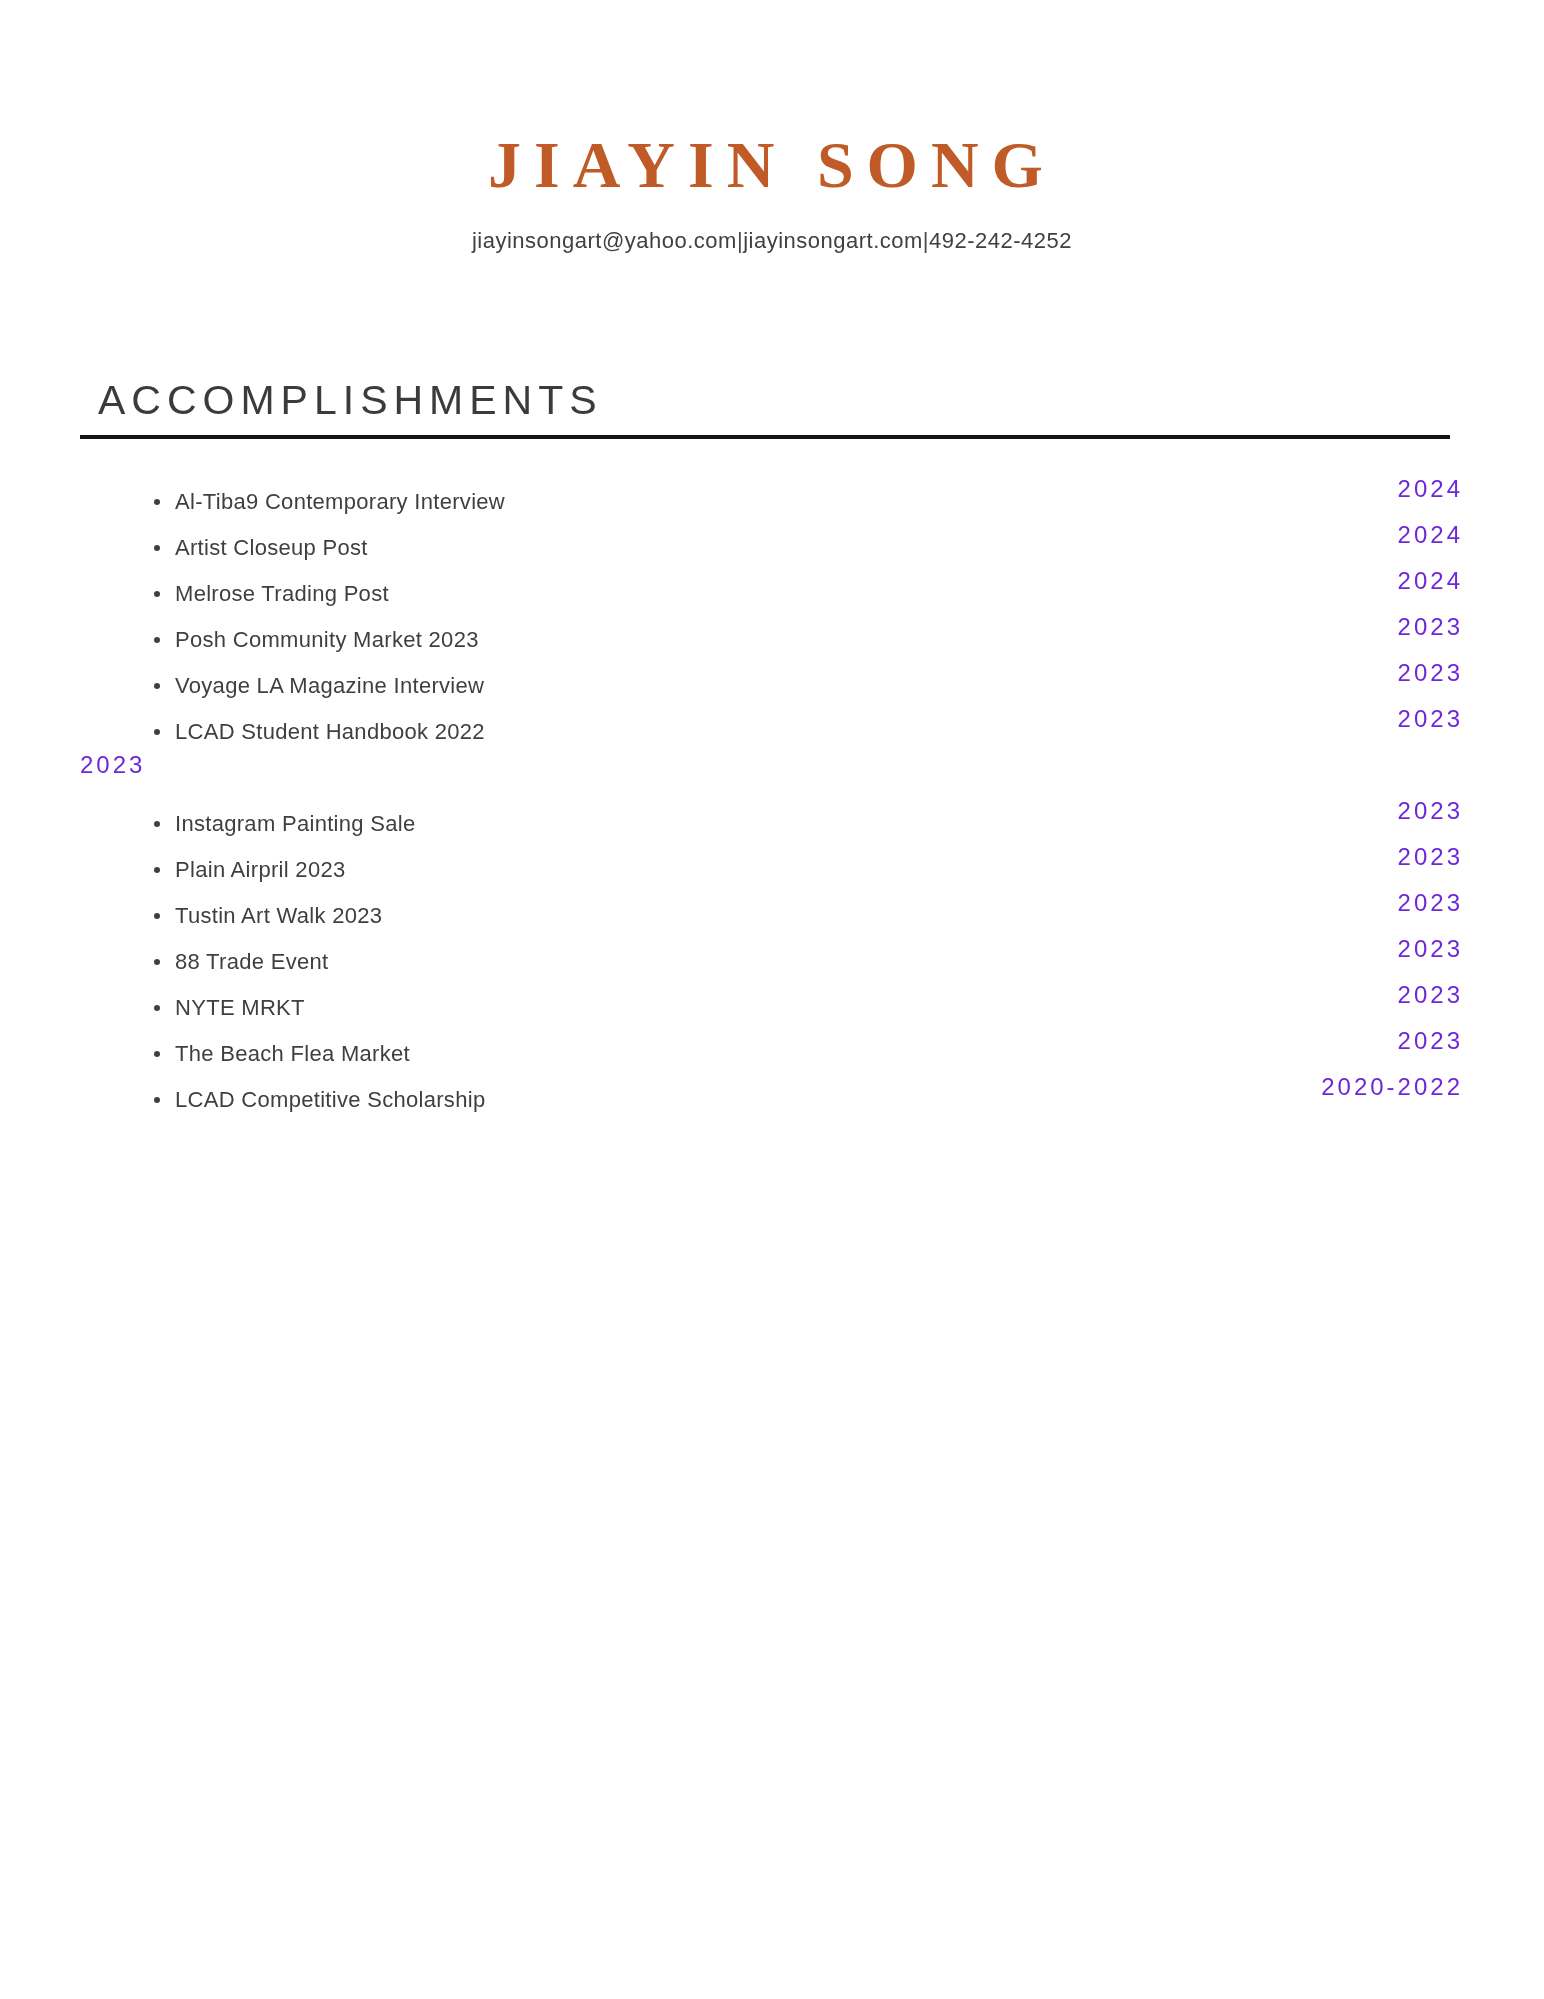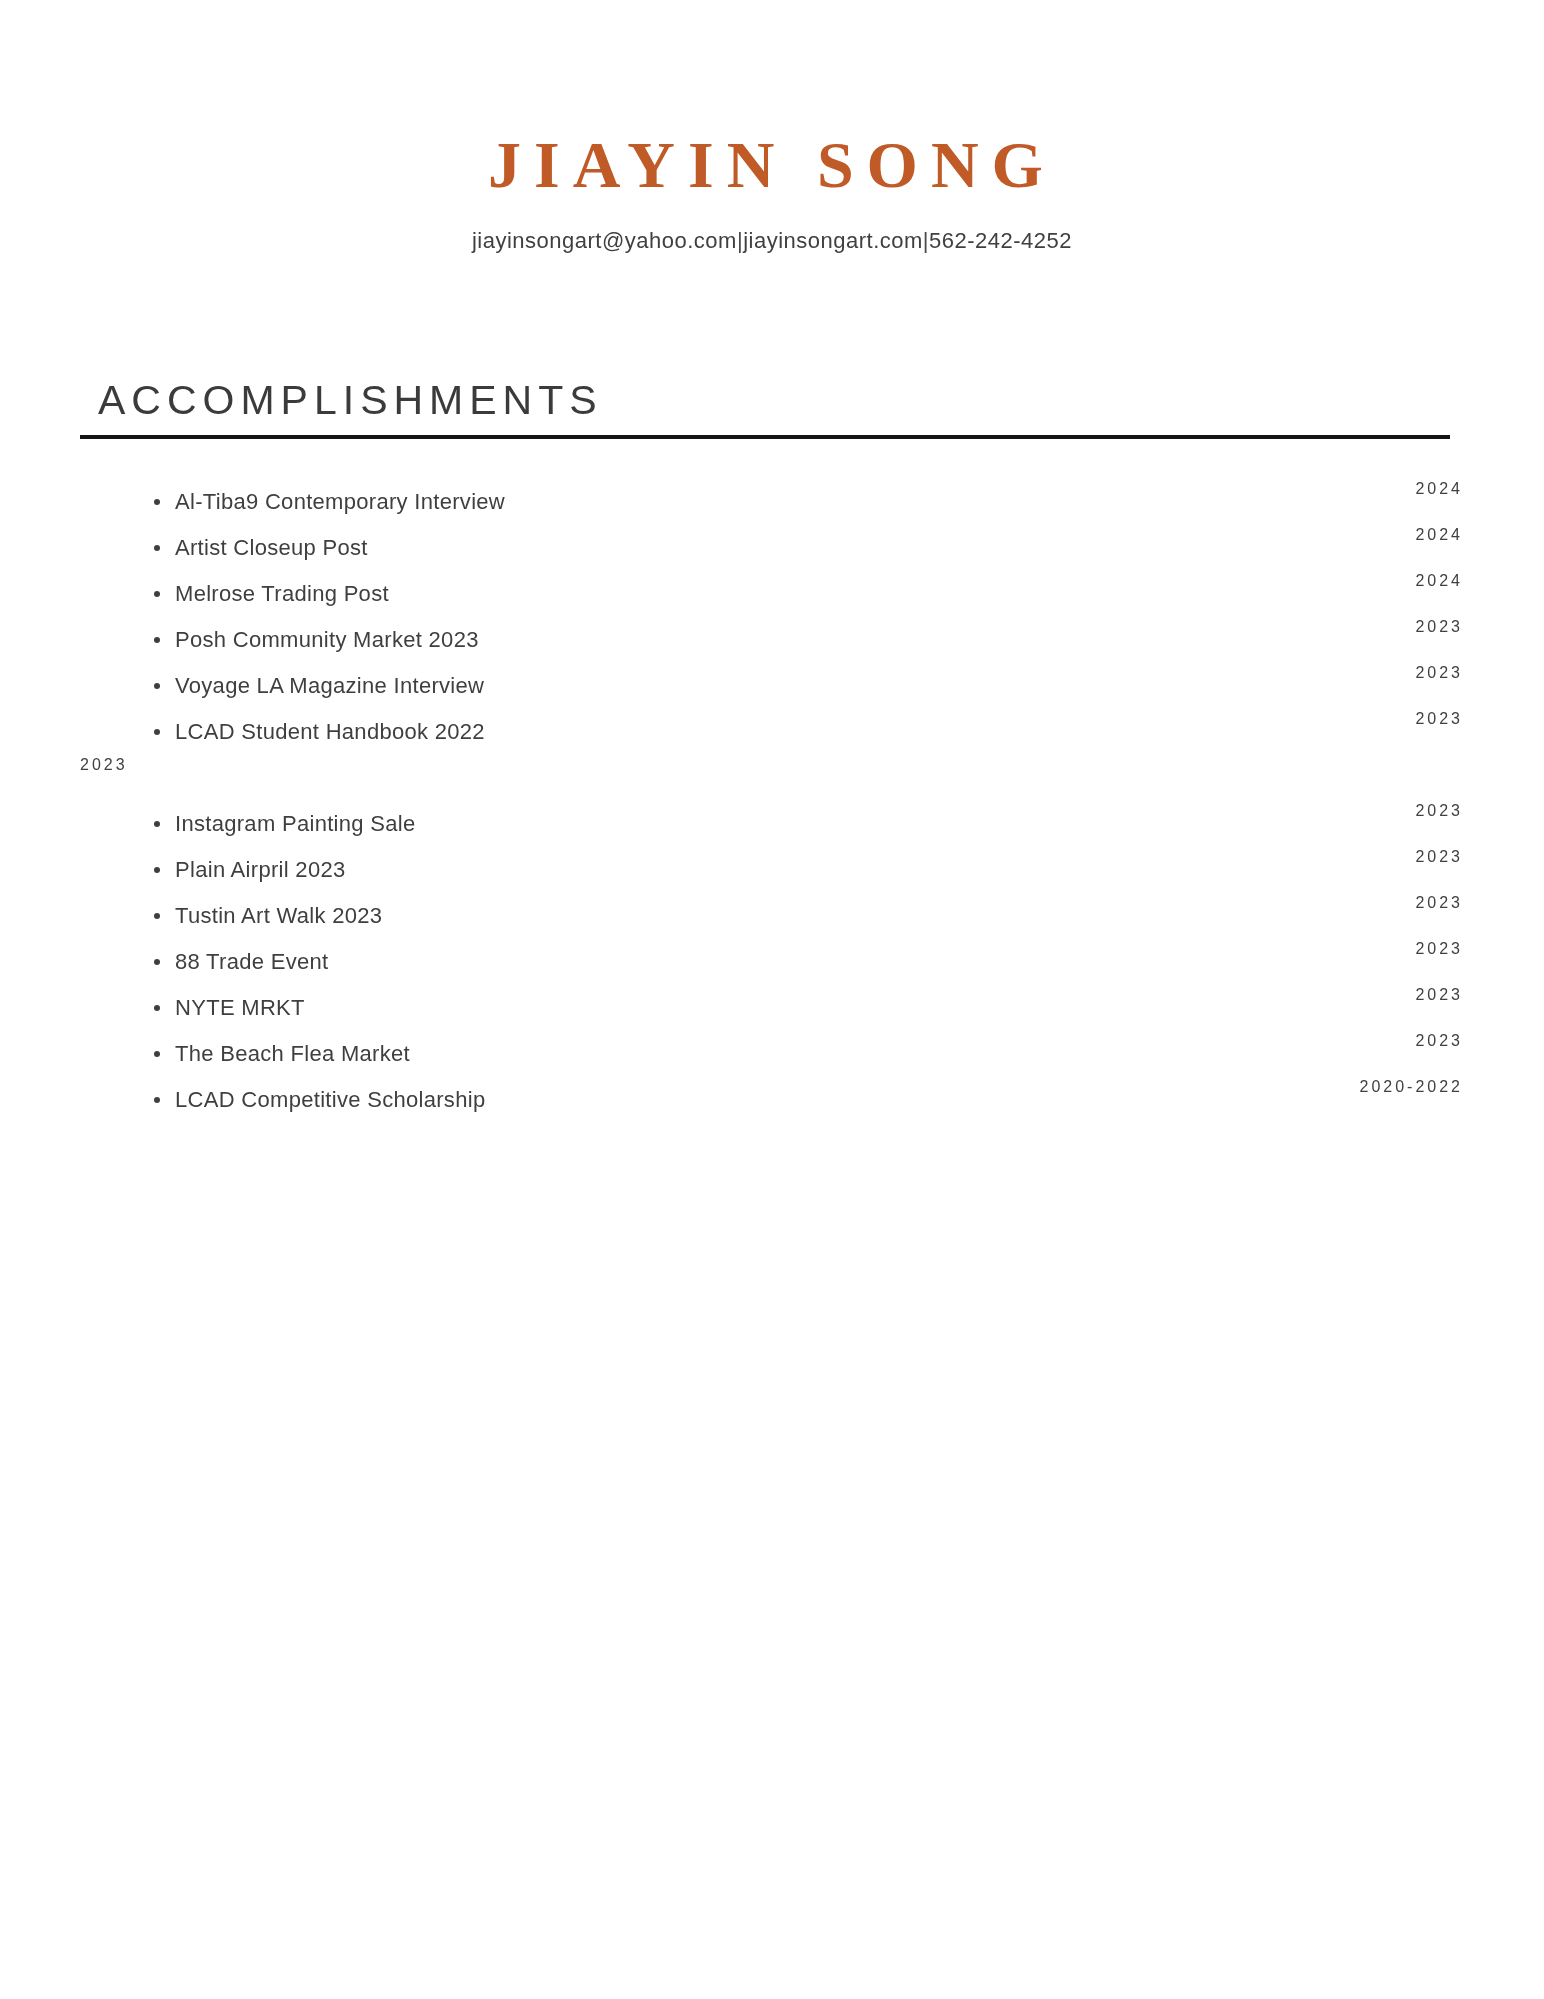--- a/index.html
+++ b/index.html
@@ -84,40 +84,40 @@
     margin-right: 15px;
     flex: 0 0 auto;
   }
   .acc-label {
     font-size: 22px;
     color: #3f3f3f;
     letter-spacing: 0.3px;
     white-space: nowrap;
   }
   .acc-year {
-    font-size: 16px;
-    color: #404040;
+    font-size: 24px;
+    color: #6d28d9;
     letter-spacing: 3px;
     transform: translateY(-13px);
     white-space: nowrap;
   }
 </style>
 </head>
 <body>
 
 <div class="page">
 
   <h1 class="name-title">JIAYIN SONG</h1>
 
   <div class="contact-line">
     <span>jiayinsongart@yahoo.com</span>
     <span class="contact-sep">|</span>
     <span>jiayinsongart.com</span>
     <span class="contact-sep">|</span>
-    <span>562-242-4252</span>
+    <span>492-242-4252</span>
   </div>
 
   <div class="section">
     <div class="section-title">ACCOMPLISHMENTS</div>
     <div class="section-rule"></div>
 
     <div class="acc-list">
   <div class="acc-row">
     <div class="acc-left">
       <span class="bullet"></span>

